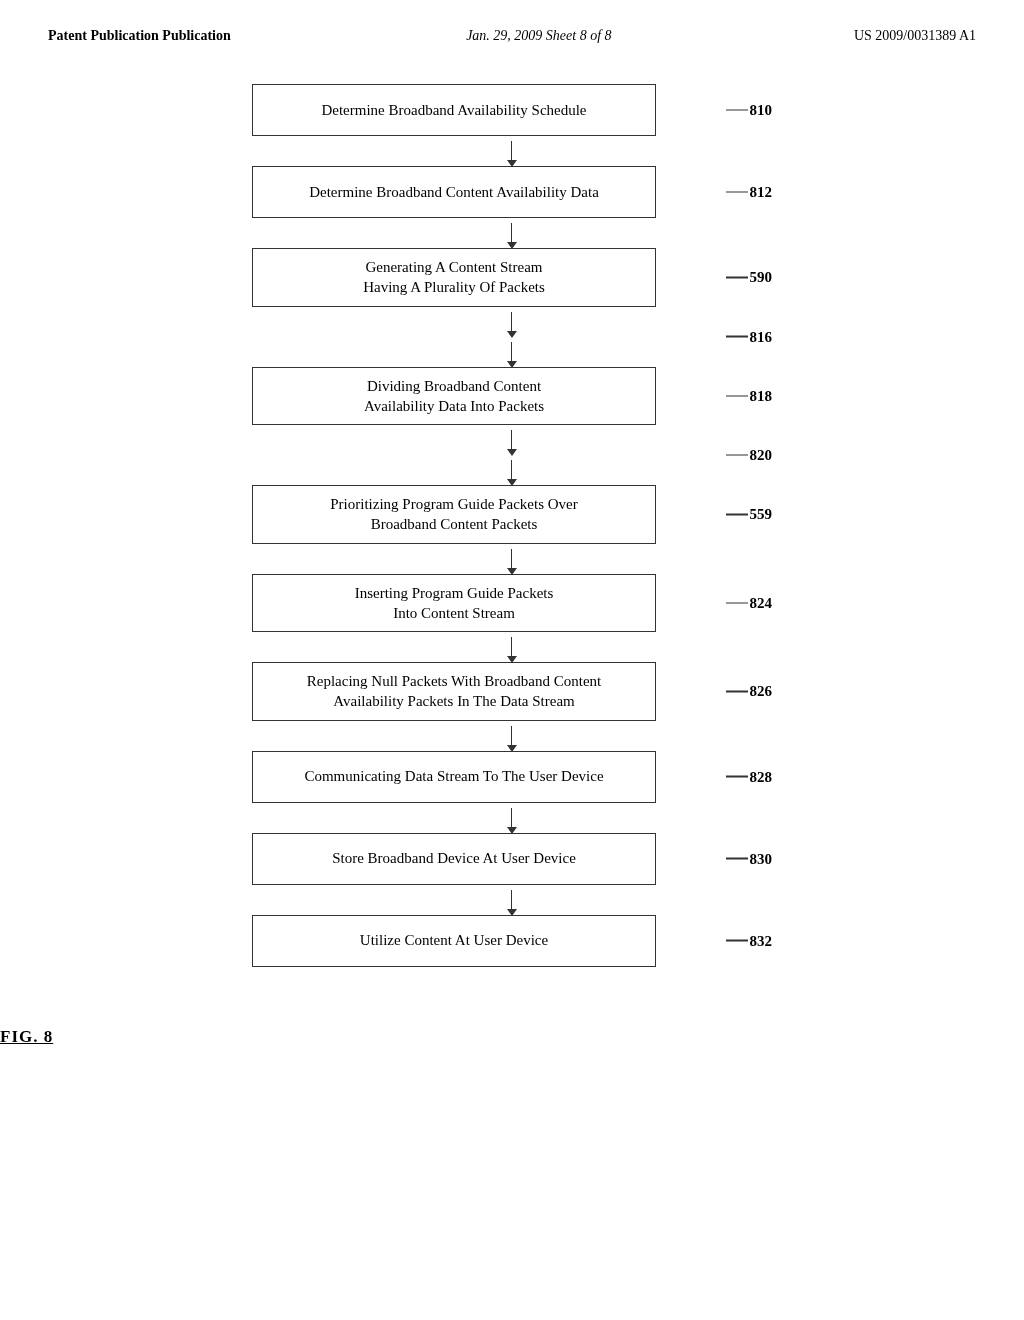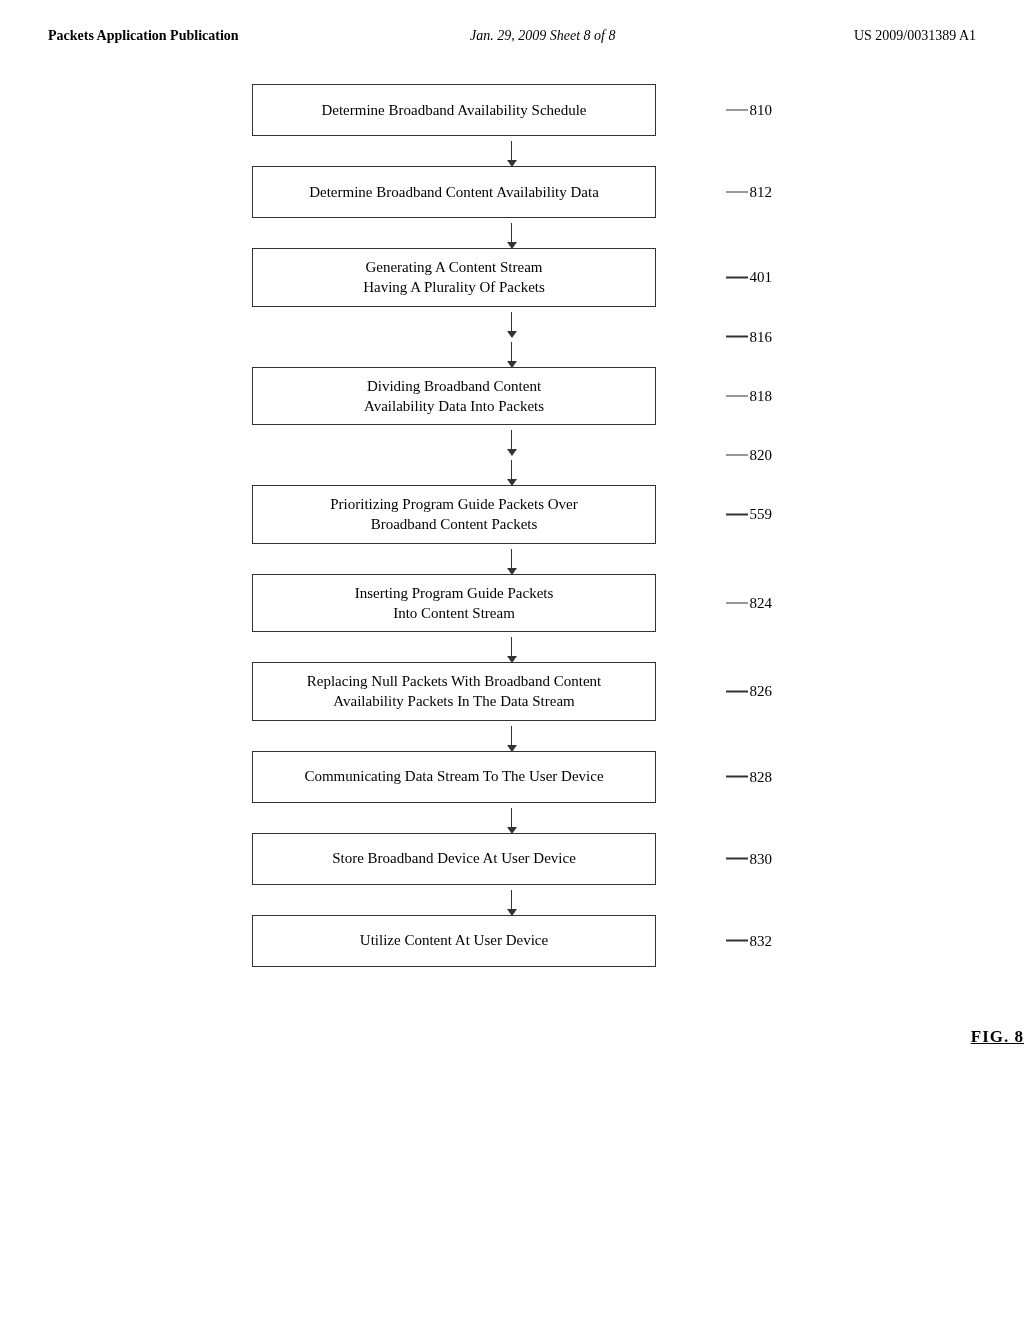--- a/index.html
+++ b/index.html
@@ -57,21 +57,21 @@
       padding: 8px 16px;
     }
 
     
     .step-label {
       position: absolute;
       right: 0;
       top: 50%;
       transform: translateY(-50%);
       font-size: 15px;
-      font-weight: normal;
+      font-weight: bold;
       display: flex;
       align-items: center;
       white-space: nowrap;
     }
     .step-label::before {
       content: '';
       display: inline-block;
       width: 22px;
       height: 1.5px;
       background: #333;
@@ -99,33 +99,33 @@
       bottom: -6px;
       left: 50%;
       transform: translateX(-50%);
       border-left: 5px solid transparent;
       border-right: 5px solid transparent;
       border-top: 7px solid #333;
     }
 
     
     .figure-label {
-      text-align: right;
+      text-align: left;
       font-size: 17px;
       font-weight: bold;
       text-decoration: underline;
       margin-top: 30px;
       letter-spacing: 1px;
     }
   </style>
 </head>
 <body>
 
 <div class="page-header">
-  <span class="header-left">Packets Application Publication</span>
+  <span class="header-left">Patent Publication Publication</span>
   <span class="header-center">Jan. 29, 2009   Sheet 8 of 8</span>
   <span class="header-right">US 2009/0031389 A1</span>
 </div>
 
 <div class="diagram-area" id="diagram-area">
 
 <div class="flow-row">
       <div class="flow-box">Determine Broadband Availability Schedule</div>
       <div class="step-label">810</div>
     </div>
@@ -134,21 +134,21 @@
     </div>
     <div class="flow-row">
       <div class="flow-box">Determine Broadband Content Availability Data</div>
       <div class="step-label">812</div>
     </div>
     <div class="arrow-connector">
       <div class="arrow-line"></div>
     </div>
     <div class="flow-row">
       <div class="flow-box">Generating A Content Stream<br>Having A Plurality Of Packets</div>
-      <div class="step-label">401</div>
+      <div class="step-label">590</div>
     </div>
     <div class="arrow-connector">
       <div class="arrow-line"></div>
     </div>
     <div class="flow-row">
       <div class="step-label">816</div>
     </div>
     <div class="arrow-connector">
       <div class="arrow-line"></div>
     </div>

